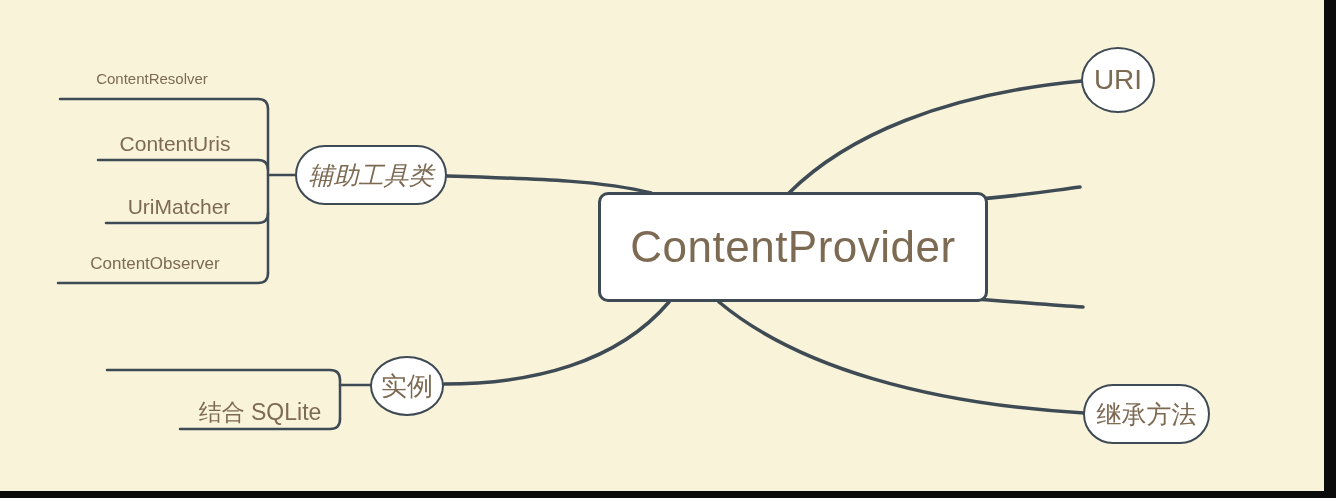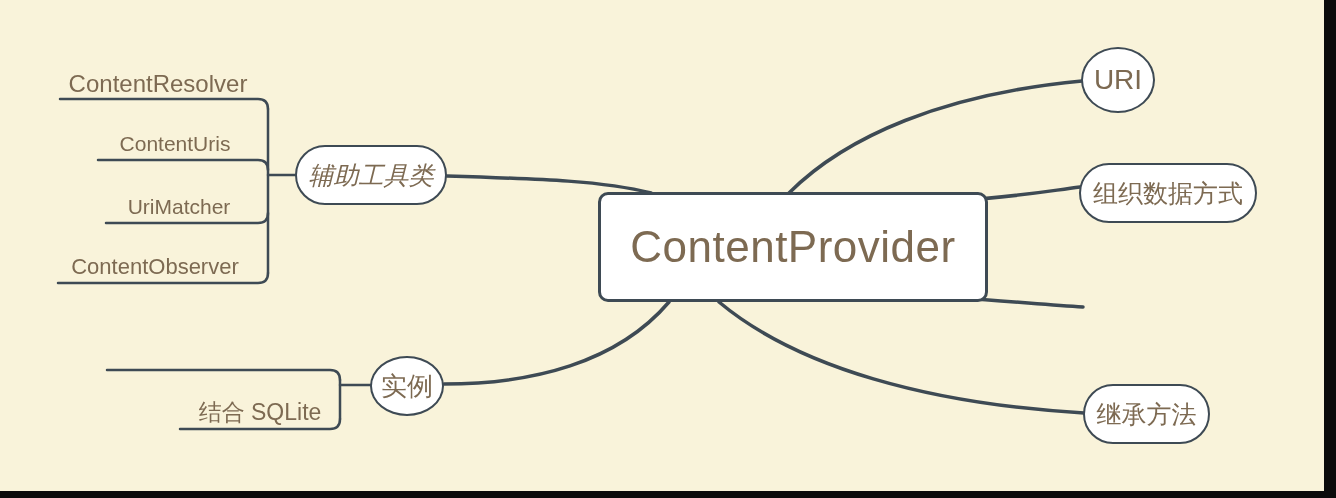--- a/index.html
+++ b/index.html
@@ -65,35 +65,34 @@
       <path class="child" d="M180,429 L330,429 Q340,429 340,419"></path>
       <path class="child" d="M340,380 L340,419"></path>
       <path class="child" d="M340,385 L372,385"></path>
     </g>
   </svg>
 
   <div class="node root" style="left:570px;top:192px;width:390px;height:110px;margin-left:28px;">ContentProvider</div>
 
   <div class="node circle" style="left:1081px;top:47px;width:74px;height:66px;font-size:28px;">URI</div>
 
-  <div class="node pill" style="left:1079px;top:163px;width:178px;height:60px;">组织数据方式</div>
 
 
   <div class="node pill" style="left:1083px;top:384px;width:127px;height:60px;">继承方法</div>
 
   <div class="node pill" style="left:295px;top:145px;width:152px;height:60px;font-style:italic;">辅助工具类</div>
 
   <div class="node circle" style="left:370px;top:356px;width:74px;height:60px;font-size:26px;">实例</div>
 
-  <div class="leaf" style="left:58px;top:70px;width:200px;font-size:24px;">ContentResolver</div>
+  <div class="leaf" style="left:52px;top:70px;width:200px;font-size:15px;">ContentResolver</div>
 
   <div class="leaf" style="left:75px;top:131px;width:200px;font-size:21px;">ContentUris</div>
 
   <div class="leaf" style="left:79px;top:194px;width:200px;font-size:21px;">UriMatcher</div>
 
-  <div class="leaf" style="left:55px;top:254px;width:200px;font-size:22px;">ContentObserver</div>
+  <div class="leaf" style="left:55px;top:254px;width:200px;font-size:17px;">ContentObserver</div>
 
 
   <div class="leaf" style="left:160px;top:399px;width:200px;font-size:23px;">结合 SQLite</div>
 
   <div class="bar-right"></div>
   <div class="bar-bottom"></div>
 </div>
 
 </body></html>

